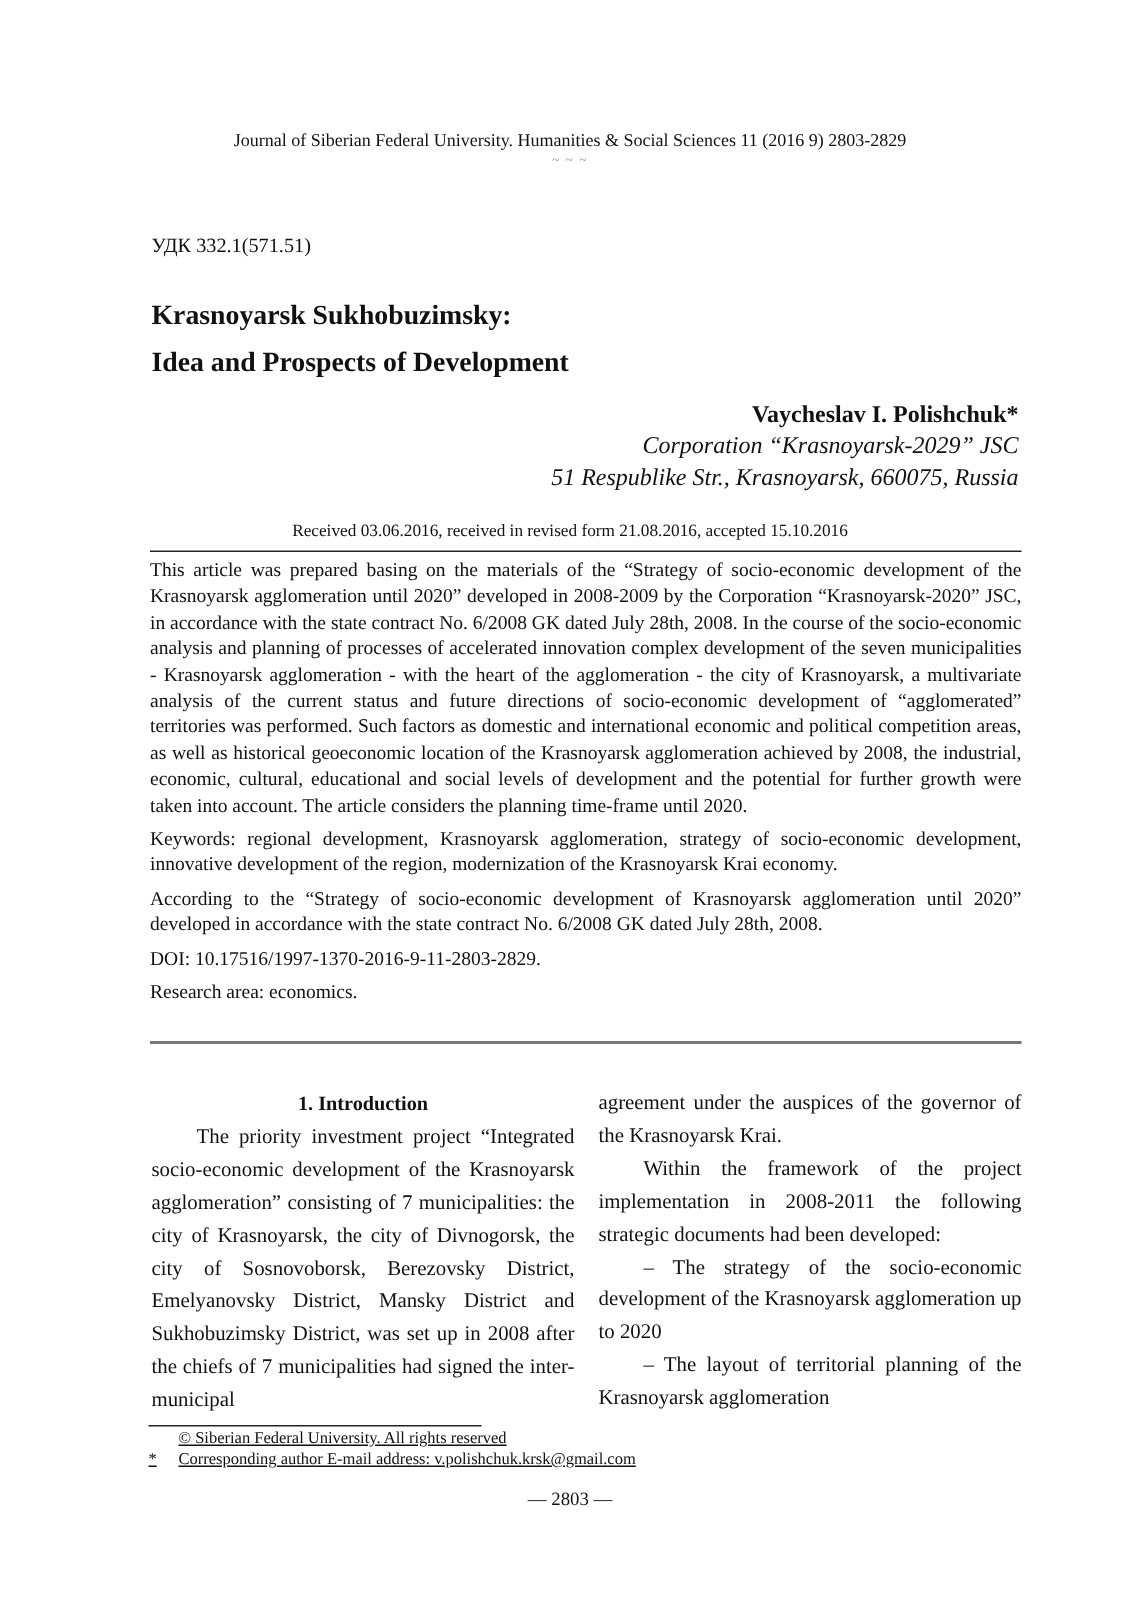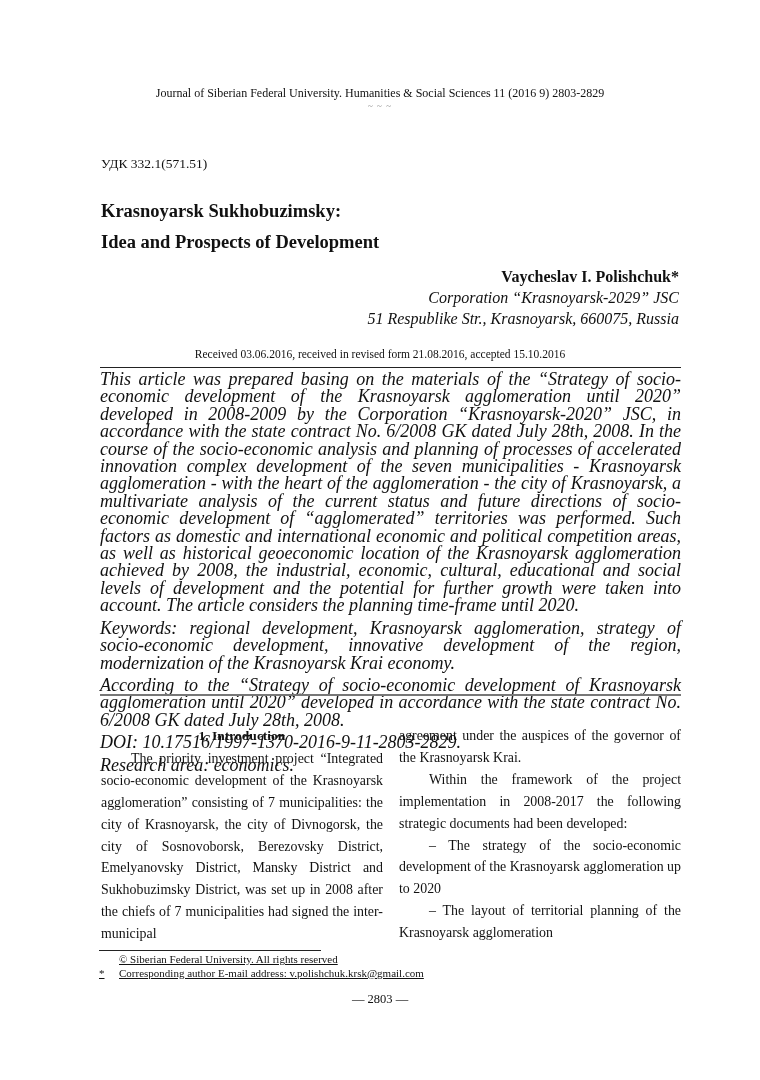--- a/index.html
+++ b/index.html
@@ -7,21 +7,21 @@
   .abs { position: absolute; }
   .journal { left: 0; width: 760px; top: 86px; text-align: center; font-size: 12px; }
   .tilde { left: 0; width: 760px; top: 101px; text-align: center; font-size: 9px; color: #888; letter-spacing: 1px; }
   .udk { left: 101px; top: 156px; font-size: 13.5px; }
   .title { left: 101px; top: 196px; font-size: 18.5px; font-weight: bold; line-height: 31px; }
   .author { right: 81px; top: 266px; text-align: right; font-size: 16px; line-height: 21px; }
   .author .name { font-weight: bold; }
   .author .aff { font-style: italic; }
   .received { left: 0; width: 760px; top: 348px; text-align: center; font-size: 11.5px; }
   .rule-top { left: 100px; width: 581px; top: 367px; height: 1px; background: #222; }
-  .abstract { left: 100px; width: 581px; top: 371px; font-size: 18px; font-style: italic; line-height: 17.4px; }
+  .abstract { left: 100px; width: 581px; top: 371px; font-size: 13px; line-height: 17.4px; }
   .abstract p { margin: 0 0 5px 0; text-align: justify; text-align-last: left; }
   .rule-bot { left: 100px; width: 581px; top: 694px; height: 2px; background: #777; }
   .col { top: 725px; width: 282px; font-size: 13.9px; line-height: 21.9px; }
   .col-left { left: 101px; }
   .col-right { left: 399px; }
   .col p { margin: 0; text-align: justify; }
   .col .indent { text-indent: 30px; }
   .heading { text-align: center !important; font-weight: bold; font-size: 13.5px; margin-bottom: 1px !important; }
   .fn-rule { left: 99px; width: 222px; top: 950px; height: 1px; background: #222; }
   .fn { left: 99px; top: 952px; font-size: 11px; line-height: 14px; text-decoration: underline; }
@@ -60,21 +60,21 @@
 </div>
 <div class="abs rule-bot"></div>
 
 <div class="abs col col-left">
   <p class="heading">1. Introduction</p>
   <p class="indent">The priority investment project “Integrated socio-economic development of the Krasnoyarsk agglomeration” consisting of 7 municipalities: the city of Krasnoyarsk, the city of Divnogorsk, the city of Sosnovoborsk, Berezovsky District, Emelyanovsky District, Mansky District and Sukhobuzimsky District, was set up in 2008 after the chiefs of 7 municipalities had signed the inter-municipal</p>
 </div>
 
 <div class="abs col col-right">
   <p>agreement under the auspices of the governor of the Krasnoyarsk Krai.</p>
-  <p class="indent">Within the framework of the project implementation in 2008-2017 the following strategic documents had been developed:</p>
+  <p class="indent">Within the framework of the project implementation in 2008-2011 the following strategic documents had been developed:</p>
   <p class="indent">–   The strategy of the socio-economic development of the Krasnoyarsk agglomeration up to 2020</p>
   <p class="indent">–   The layout of territorial planning of the Krasnoyarsk agglomeration</p>
 </div>
 
 <div class="abs fn-rule"></div>
 <div class="abs fn">
   <div class="row">
       <span class="mark"></span>
       <span>© Siberian Federal University. All rights reserved</span>
     </div>

